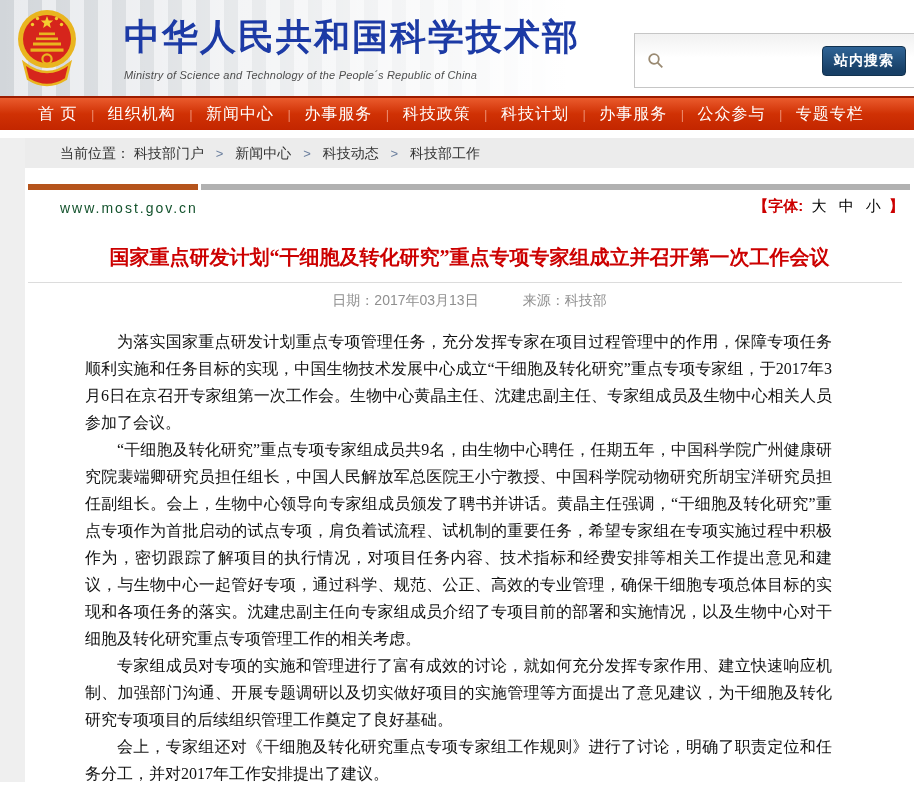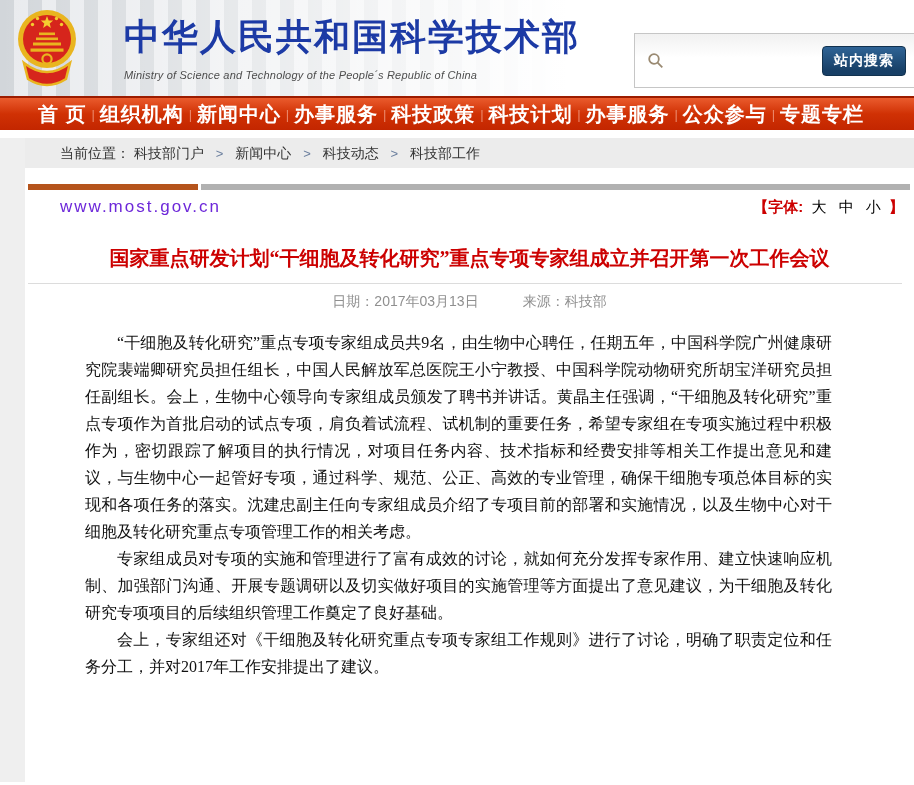--- a/index.html
+++ b/index.html
@@ -34,35 +34,35 @@
     color:#fff;border:1px solid #12324f;border-radius:4px;
     padding:5px 11px;font-size:14px;font-weight:bold;letter-spacing:1px;
   }
   
   .main-nav{
     height:34px;border-top:2px solid #9c1c00;
     background:linear-gradient(180deg,#ea5b2d 0%,#d03104 50%,#c32600 100%);
     display:flex;align-items:center;justify-content:space-between;
     padding:0 50px 0 38px;
   }
-  .nav-link{color:#fff;font-weight:bold;font-size:20px;text-decoration:none;letter-spacing:1px;white-space:nowrap;cursor:pointer;}
+  .nav-link{color:#fff;font-weight:normal;font-size:16px;text-decoration:none;letter-spacing:1px;white-space:nowrap;cursor:pointer;}
   .nav-sep{color:#f3a48c;opacity:.75;font-size:13px;}
   
   .below{display:flex;margin-top:8px;height:644px;}
   .left-strip{width:25px;background:#efefef;}
   .content{flex:1;background:#fff;}
   .breadcrumb-bar{height:30px;line-height:30px;background:#ececec;padding-left:35px;font-size:14px;color:#333;}
   .bc-label{color:#333;}
   .bc-link{color:#333;text-decoration:none;cursor:pointer;}
   .bc-sep{color:#6b7f9e;margin:0 8px;font-size:13px;}
   .divider-bar{margin:16px 4px 0 3px;height:6px;display:flex;}
   .divider-orange{width:170px;background:#b5541c;}
   .divider-gray{flex:1;background:#b1b1b1;margin-left:3px;}
   .meta-row{display:flex;justify-content:space-between;align-items:flex-end;padding:7px 10px 0 35px;}
-  .site-url{color:#6d28d9;font-size:17px;letter-spacing:2px;cursor:pointer;}
+  .site-url{color:#14532d;font-size:14px;letter-spacing:2px;cursor:pointer;}
   .font-widget{font-size:15px;color:#000;white-space:nowrap;}
   .font-red{color:#cc0000;font-weight:bold;}
   .font-option{color:#000;text-decoration:none;margin:0 4px;cursor:pointer;}
   
   .article-title{
     margin:26px 58px 0;text-align:center;color:#cc0000;
     font-size:20px;line-height:30px;font-weight:bold;
     font-family:"Liberation Serif","DejaVu Serif",serif;
   }
   .title-rule{border-top:1px solid #dcdcdc;margin:10px 12px 0 3px;}
@@ -168,20 +168,21 @@
         </span>
       </div>
 
       <article>
         <h1 class="article-title">国家重点研发计划“干细胞及转化研究”重点专项专家组成立并召开第一次工作会议</h1>
         <div class="title-rule"></div>
         <div class="article-meta">
           <span>日期：</span><span>2017年03月13日</span><span class="meta-gap"></span><span>来源：</span><span>科技部</span>
         </div>
         <div class="article-body">
+          <p>为落实国家重点研发计划重点专项管理任务，充分发挥专家在项目过程管理中的作用，保障专项任务顺利实施和任务目标的实现，中国生物技术发展中心成立“干细胞及转化研究”重点专项专家组，于2017年3月6日在京召开专家组第一次工作会。生物中心黄晶主任、沈建忠副主任、专家组成员及生物中心相关人员参加了会议。</p>
           <p>“干细胞及转化研究”重点专项专家组成员共9名，由生物中心聘任，任期五年，中国科学院广州健康研究院裴端卿研究员担任组长，中国人民解放军总医院王小宁教授、中国科学院动物研究所胡宝洋研究员担任副组长。会上，生物中心领导向专家组成员颁发了聘书并讲话。黄晶主任强调，“干细胞及转化研究”重点专项作为首批启动的试点专项，肩负着试流程、试机制的重要任务，希望专家组在专项实施过程中积极作为，密切跟踪了解项目的执行情况，对项目任务内容、技术指标和经费安排等相关工作提出意见和建议，与生物中心一起管好专项，通过科学、规范、公正、高效的专业管理，确保干细胞专项总体目标的实现和各项任务的落实。沈建忠副主任向专家组成员介绍了专项目前的部署和实施情况，以及生物中心对干细胞及转化研究重点专项管理工作的相关考虑。</p>
           <p>专家组成员对专项的实施和管理进行了富有成效的讨论，就如何充分发挥专家作用、建立快速响应机制、加强部门沟通、开展专题调研以及切实做好项目的实施管理等方面提出了意见建议，为干细胞及转化研究专项项目的后续组织管理工作奠定了良好基础。</p>
           <p>会上，专家组还对《干细胞及转化研究重点专项专家组工作规则》进行了讨论，明确了职责定位和任务分工，并对2017年工作安排提出了建议。</p>
         </div>
       </article>
 
     </div>
   </div>
 </div>
 

